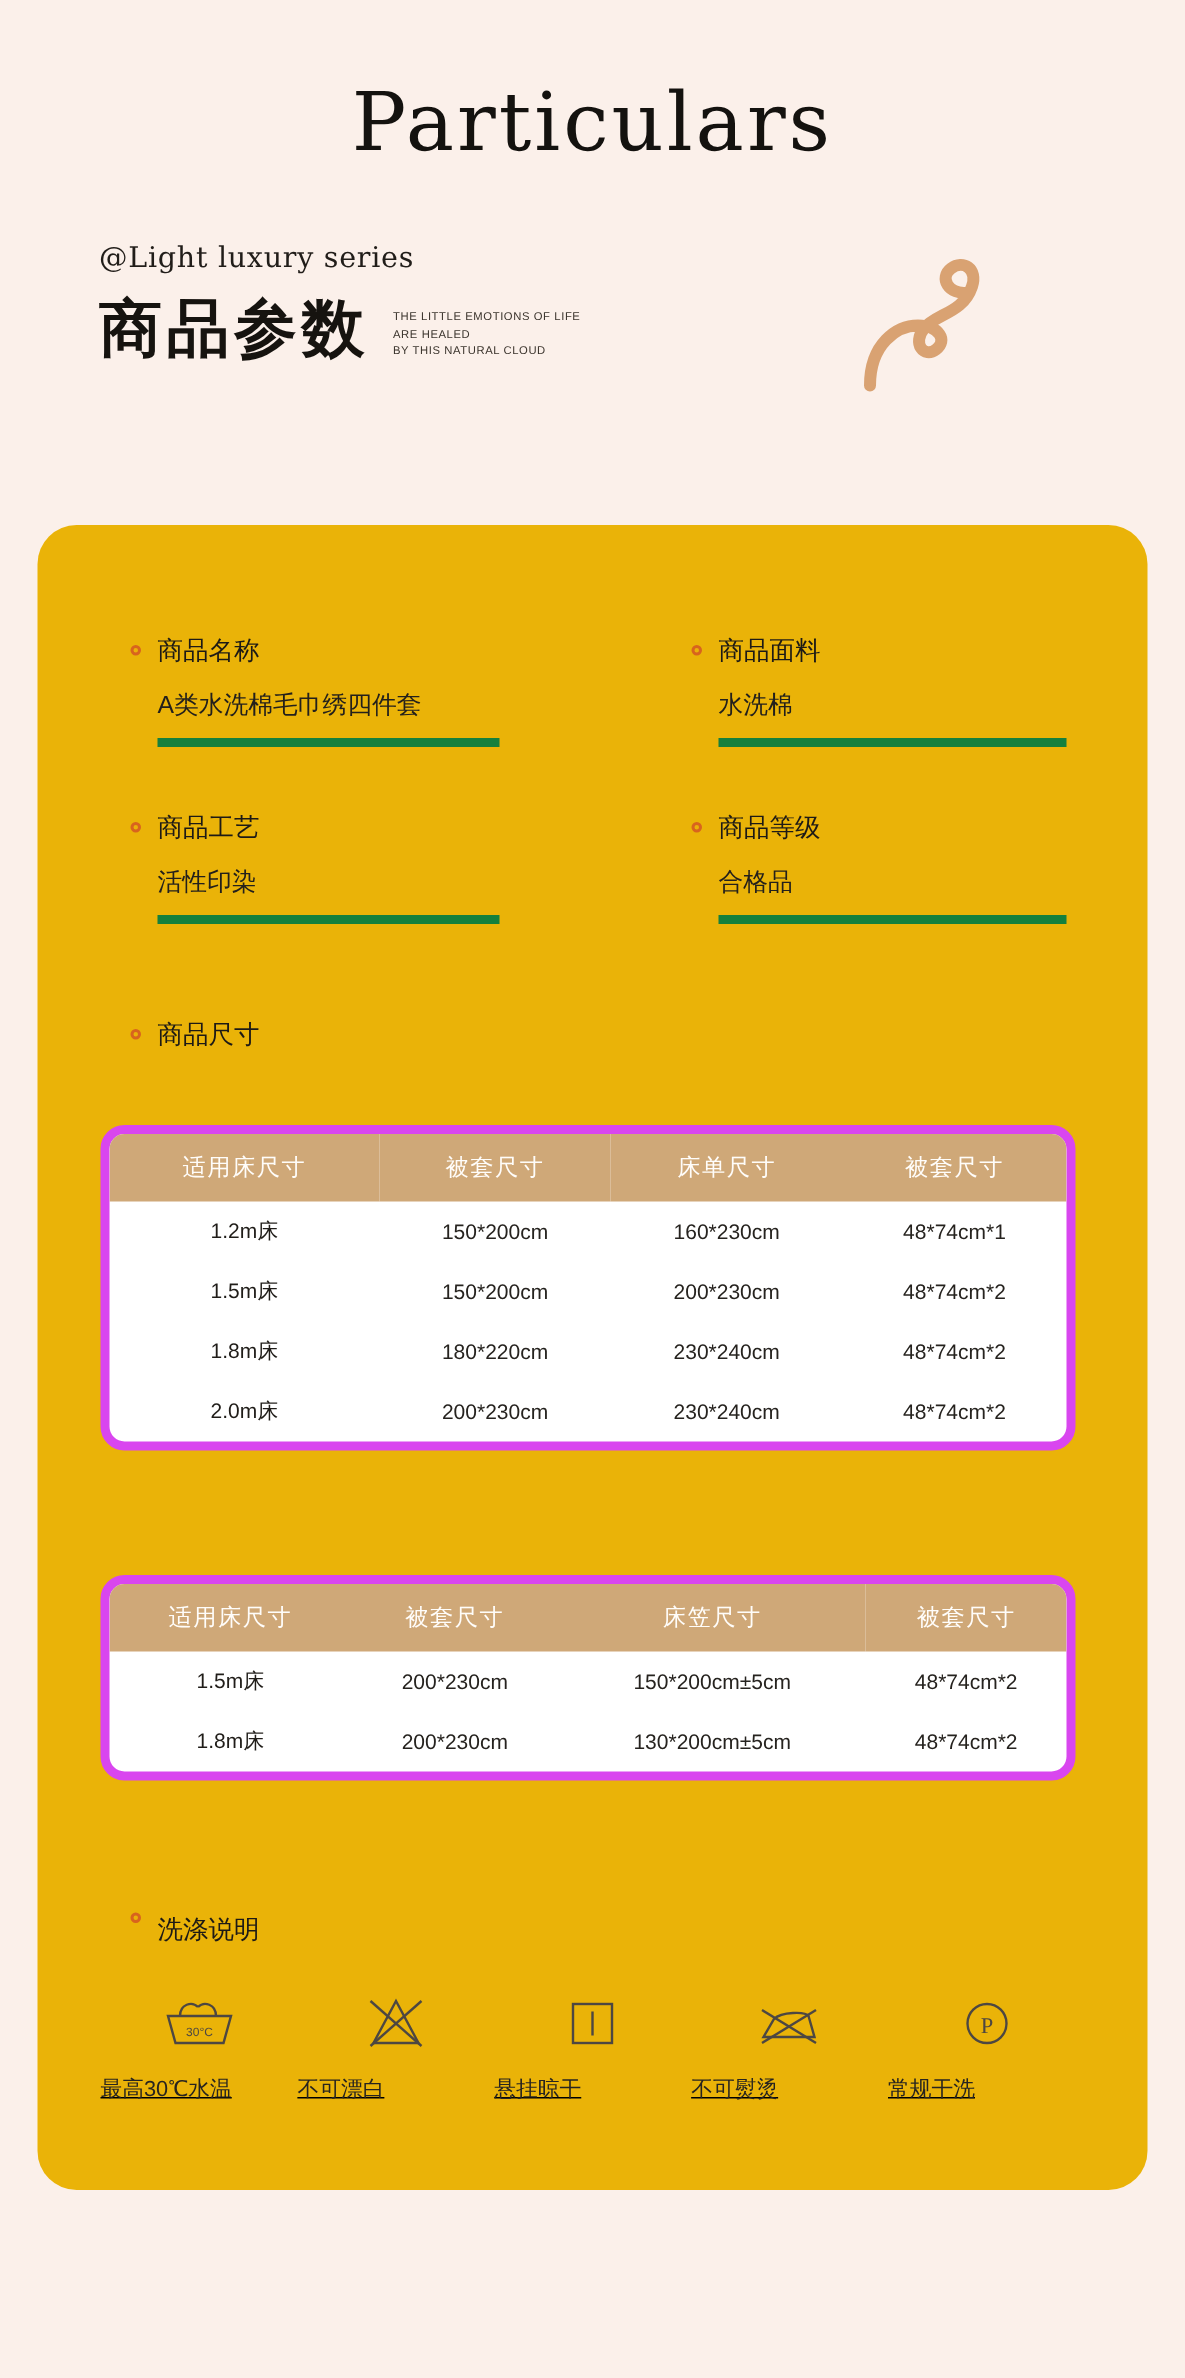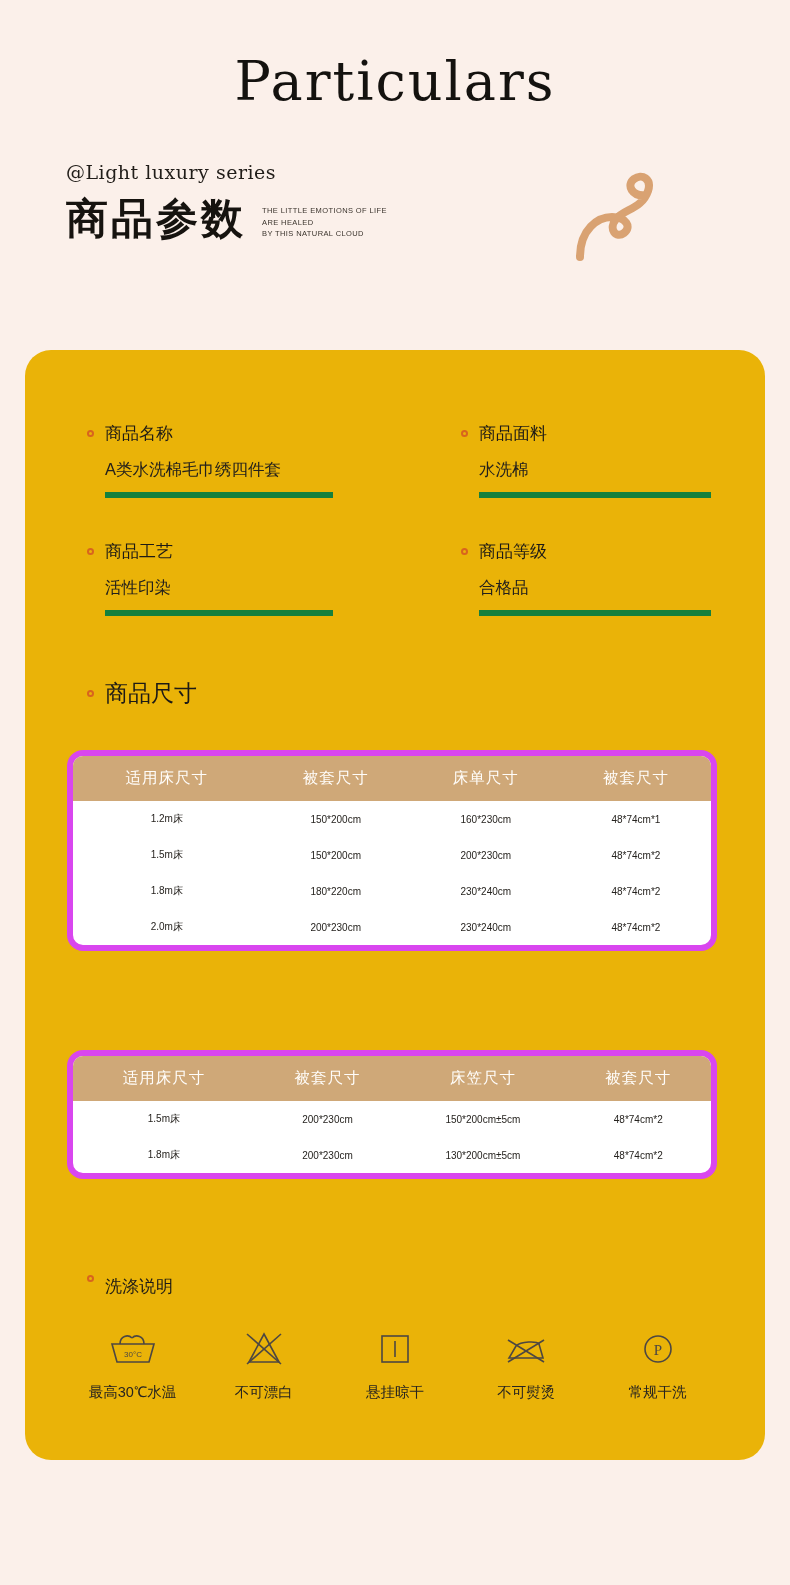--- a/index.html
+++ b/index.html
@@ -113,21 +113,21 @@
   }
   .spec-cell.right .spec-value { width: 232px; }
   .spec-row.second { margin-top: 42px; }
 
   .size-label {
     position: absolute;
     left: 62px;
     top: 328px;
     display: flex;
     align-items: center;
-    font-size: 23px;
+    font-size: 17px;
     color: #1d1a16;
     justify-content: space-between;
   }
 
   
   .table-wrap {
     position: absolute;
     left: 42px;
     width: 650px;
     background: #fff;
@@ -141,21 +141,21 @@
   thead th {
     background: #cfa878;
     color: #fffdfa;
     font-size: 15.5px;
     font-weight: normal;
     padding: 12px 0;
     letter-spacing: 1px;
   }
   tbody td {
     text-align: center;
-    font-size: 10px;
+    font-size: 14px;
     color: #26231f;
     padding: 11px 0;
   }
   tbody tr td:first-child { color: #201d19; }
 
   
   .wash-label {
     position: absolute;
     left: 62px;
     top: 925px;
@@ -167,21 +167,21 @@
   .wash-row {
     position: absolute;
     left: 42px;
     top: 975px;
     width: 656px;
     display: flex;
     justify-content: space-between;
   }
   .wash-item {
     width: 131px;
-    text-align: center;
+    text-decoration: underline;
   }
   .wash-ico { height: 46px; display: flex; align-items: center; justify-content: center; }
   .wash-text {
     margin-top: 12px;
     font-size: 14.5px;
     color: #272420;
   }
 </style>
 </head>
 <body>

